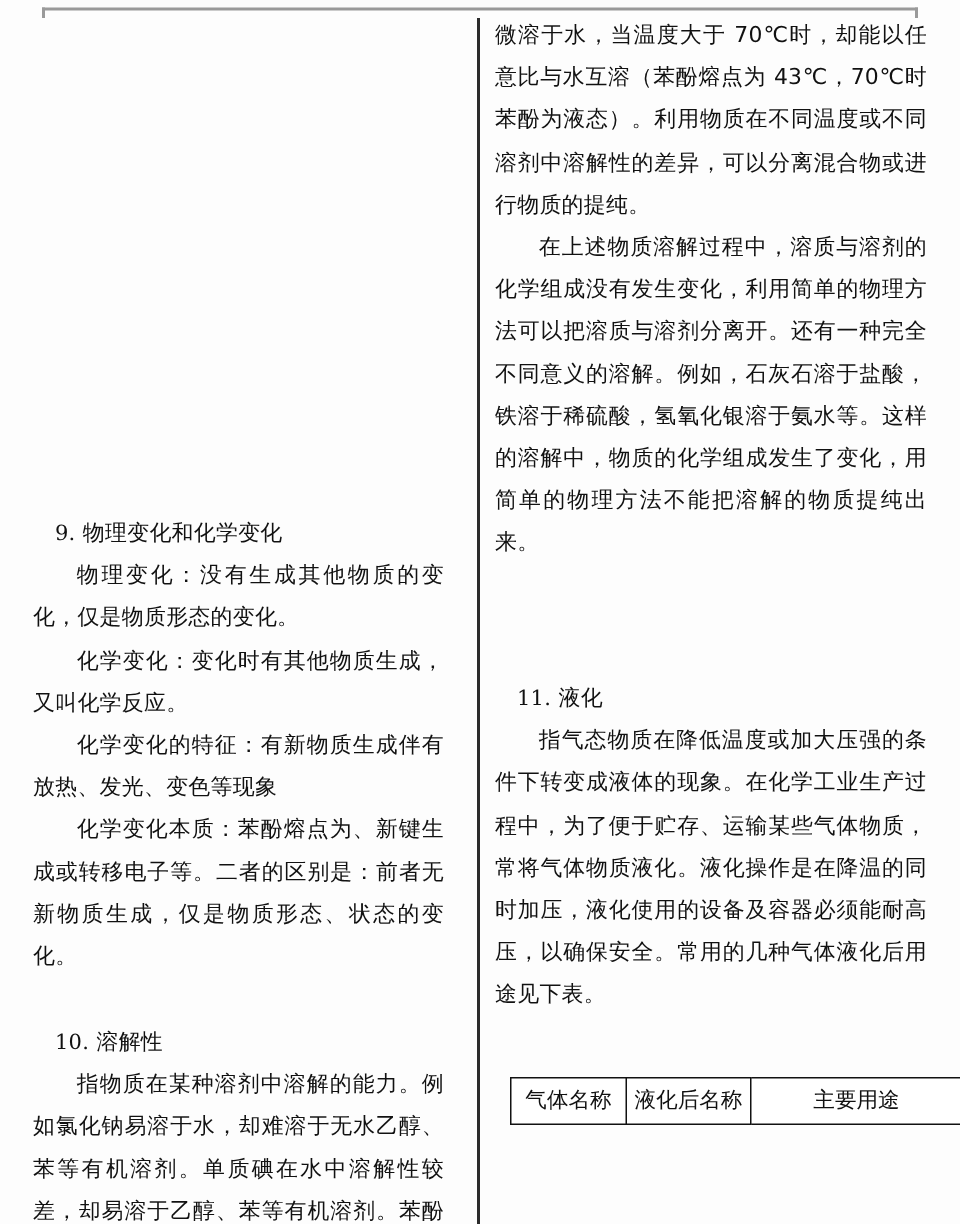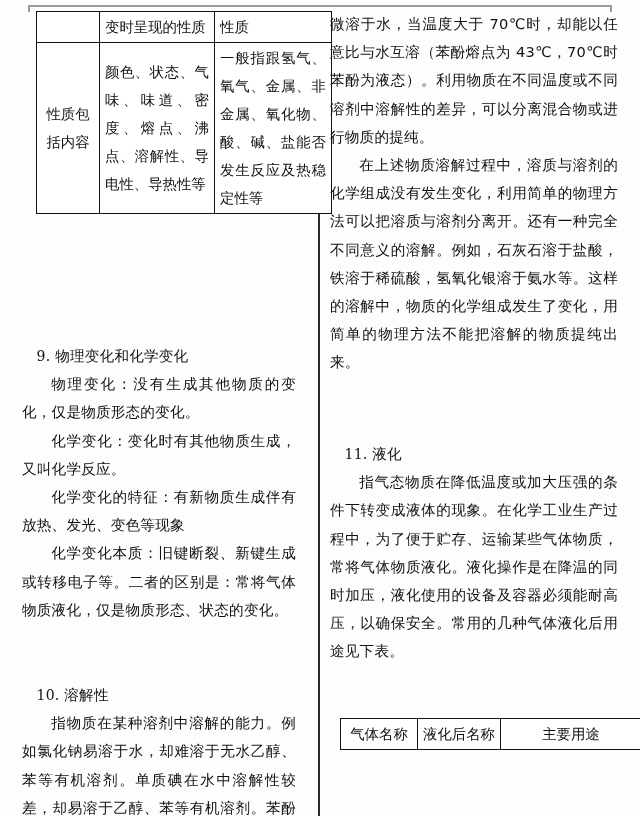--- a/index.html
+++ b/index.html
@@ -134,66 +134,52 @@
 </head>
 <body>
 
 <div id="page">
 
   <div class="top-rule"></div>
   <div class="top-rule-cap-l"></div>
   <div class="top-rule-cap-r"></div>
   <div class="col-divider"></div>
 
-  <table class="doc-table" id="props-table">
-    <tbody>
-      <tr>
-        <td class="col-a c-center"></td>
-        <td class="col-b c-just">变时呈现的性质</td>
-        <td class="col-c c-just">性质</td>
-      </tr>
-      <tr>
-        <td class="col-a c-center">性质包括内容</td>
-        <td class="col-b c-just">颜色、状态、气味、味道、密度、熔点、沸点、溶解性、导电性、导热性等</td>
-        <td class="col-c c-just">一般指跟氢气、氧气、金属、非金属、氧化物、酸、碱、盐能否发生反应及热稳定性等</td>
-      </tr>
-    </tbody>
-  </table>
 
   <div class="column left">
 
     <div class="blk" style="top:322px;">
       <p class="para heading">
         <span class="num">9.</span>
         <span>物理变化和化学变化</span>
       </p>
       <p class="para indent2">物理变化：没有生成其他物质的变化，仅是物质形态的变化。</p>
       <p class="para indent2">化学变化：变化时有其他物质生成，又叫化学反应。</p>
       <p class="para indent2">化学变化的特征：有新物质生成伴有放热、发光、变色等现象</p>
-      <p class="para indent2">化学变化本质：旧键断裂、新键生成或转移电子等。二者的区别是：常将气体物质液化，仅是物质形态、状态的变化。</p>
+      <p class="para indent2">化学变化本质：苯酚熔点为、新键生成或转移电子等。二者的区别是：前者无新物质生成，仅是物质形态、状态的变化。</p>
     </div>
 
     <div class="blk" style="top:661px;">
       <p class="para heading">
         <span class="num">10.</span>
         <span>溶解性</span>
       </p>
       <p class="para indent2">指物质在某种溶剂中溶解的能力。例如氯化钠易溶于水，却难溶于无水乙醇、苯等有机溶剂。单质碘在水中溶解性较差，却易溶于乙醇、苯等有机溶剂。苯酚在室温时仅</p>
     </div>
 
   </div>
 
   <div class="column right">
 
     <div class="blk" style="top:10px;">
       <p class="para">微溶于水，当温度大于 70℃时，却能以任意比与水互溶（苯酚熔点为 43℃，70℃时苯酚为液态）。利用物质在不同温度或不同溶剂中溶解性的差异，可以分离混合物或进行物质的提纯。</p>
       <p class="para indent2">在上述物质溶解过程中，溶质与溶剂的化学组成没有发生变化，利用简单的物理方法可以把溶质与溶剂分离开。还有一种完全不同意义的溶解。例如，石灰石溶于盐酸，铁溶于稀硫酸，氢氧化银溶于氨水等。这样的溶解中，物质的化学组成发生了变化，用简单的物理方法不能把溶解的物质提纯出来。</p>
     </div>
 
-    <div class="blk" style="top:440px;">
+    <div class="blk" style="top:452px;">
       <p class="para heading">
         <span class="num">11.</span>
         <span>液化</span>
       </p>
       <p class="para indent2">指气态物质在降低温度或加大压强的条件下转变成液体的现象。在化学工业生产过程中，为了便于贮存、运输某些气体物质，常将气体物质液化。液化操作是在降温的同时加压，液化使用的设备及容器必须能耐高压，以确保安全。常用的几种气体液化后用途见下表。</p>
     </div>
 
   </div>
 
   <table class="doc-table" id="gas-table">

